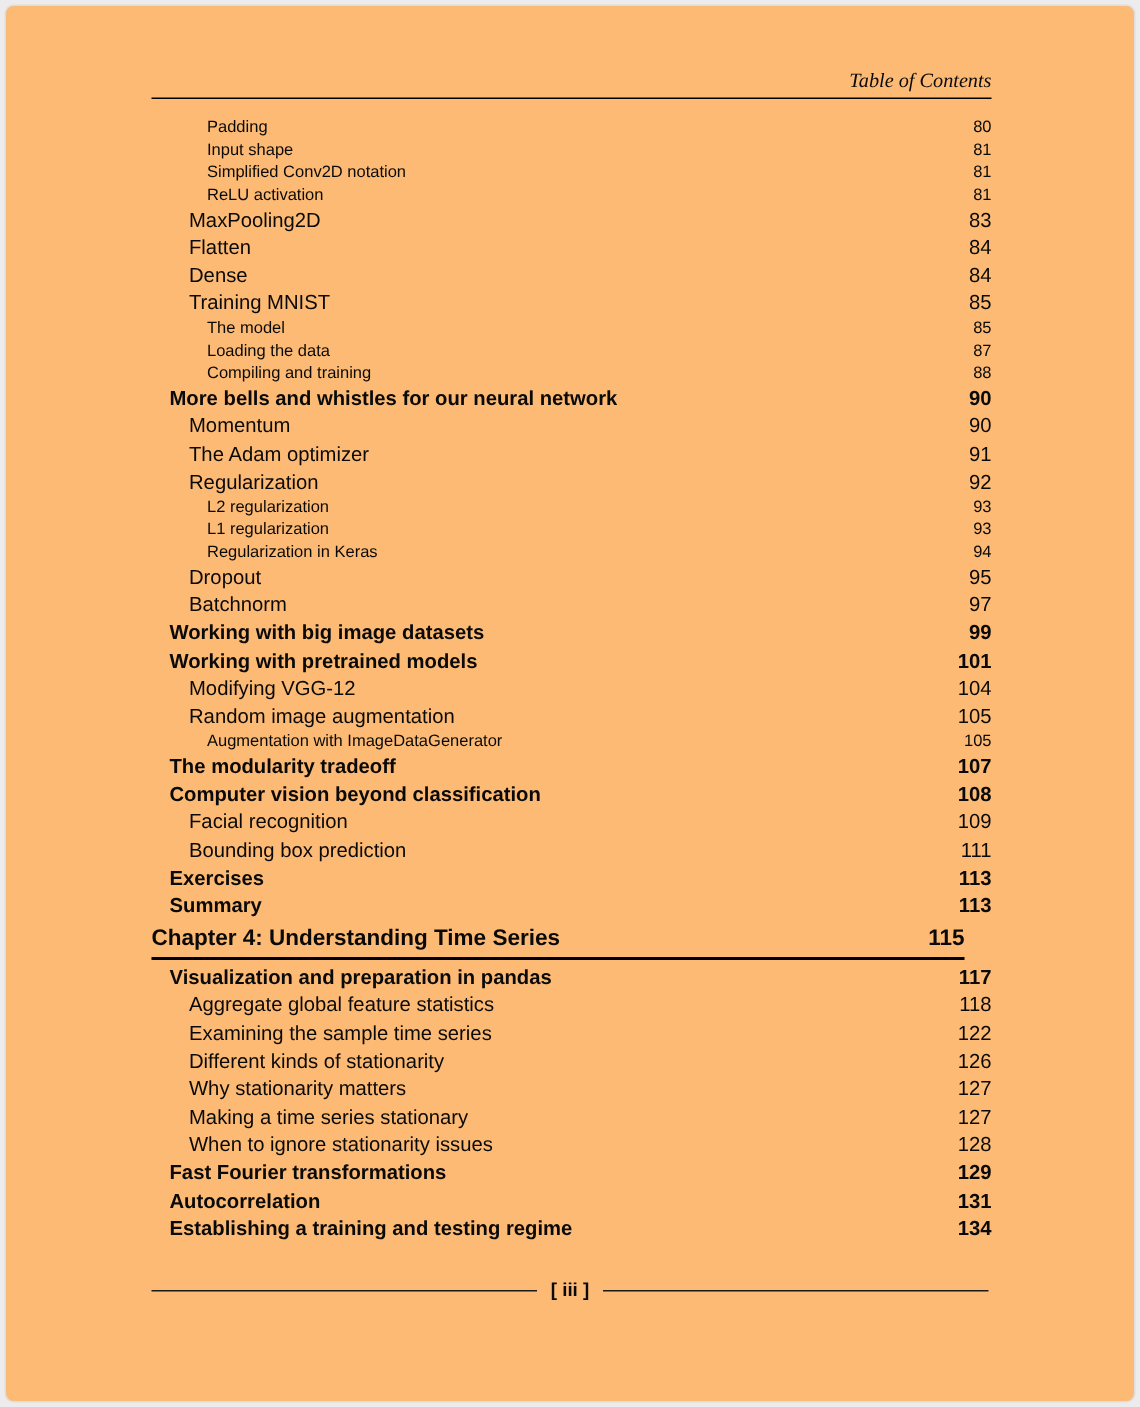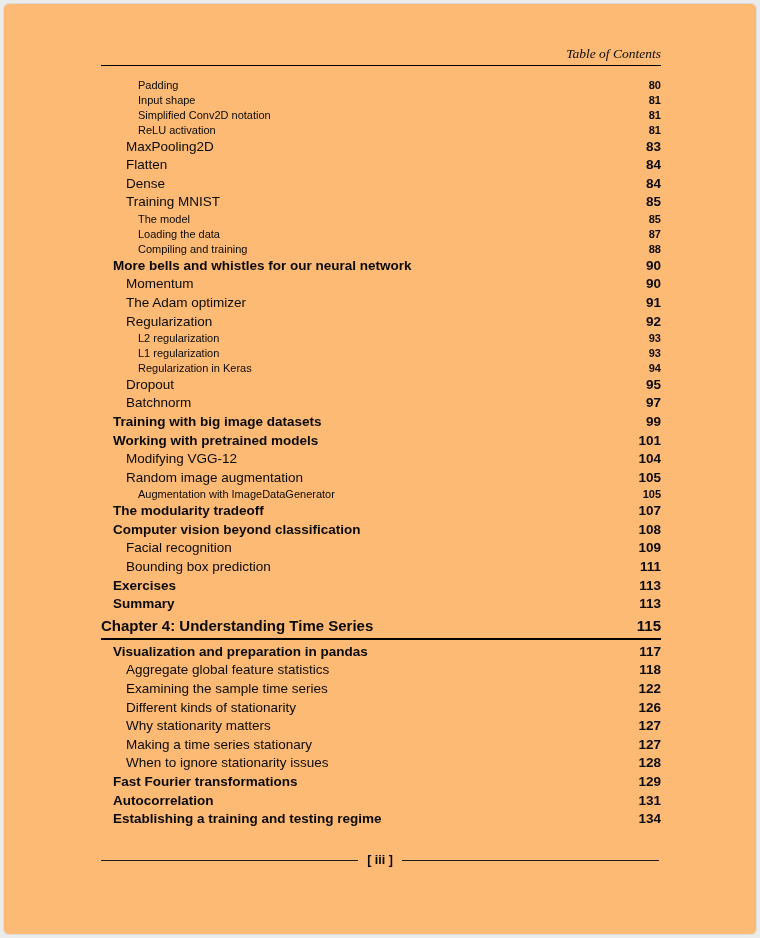--- a/index.html
+++ b/index.html
@@ -37,28 +37,28 @@
     margin-top: 4px;
     border-bottom: 1.6px solid #000;
   }
   
   .toc { margin-top: 12px; }
   .row {
     display: flex;
     justify-content: space-between;
     align-items: baseline;
   }
-  .row .pg { margin-left: auto; white-space: nowrap; font-weight: bold; }
+  .row .pg { margin-left: auto; white-space: nowrap; }
   .lvl-chapter {
     font-weight: bold;
     font-size: 15px;
     line-height: 20px;
     border-bottom: 2px solid #000;
     padding-bottom: 2px;
-    margin: 2px 0 3px 0;
+    margin: 2px 18px 3px 0;
   }
   .lvl-s1 {
     font-weight: bold;
     font-size: 13.5px;
     line-height: 18.6px;
     padding-left: 12px;
   }
   .lvl-s2 {
     font-size: 13.5px;
     line-height: 18.6px;
@@ -174,21 +174,21 @@
         </div>
         <div class="row lvl-s2">
           <span class="title">Dropout</span>
           <span class="pg">95</span>
         </div>
         <div class="row lvl-s2">
           <span class="title">Batchnorm</span>
           <span class="pg">97</span>
         </div>
         <div class="row lvl-s1">
-          <span class="title">Training with big image datasets</span>
+          <span class="title">Working with big image datasets</span>
           <span class="pg">99</span>
         </div>
         <div class="row lvl-s1">
           <span class="title">Working with pretrained models</span>
           <span class="pg">101</span>
         </div>
         <div class="row lvl-s2">
           <span class="title">Modifying VGG-12</span>
           <span class="pg">104</span>
         </div>

